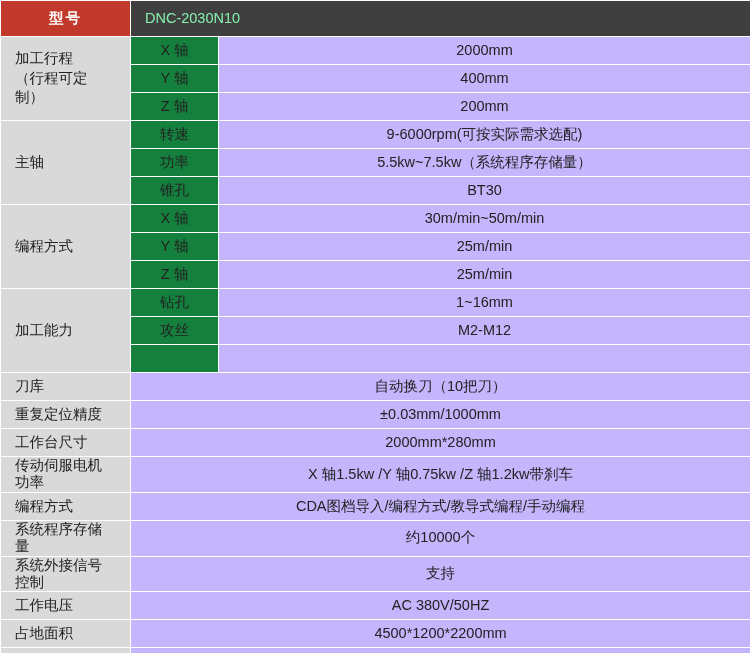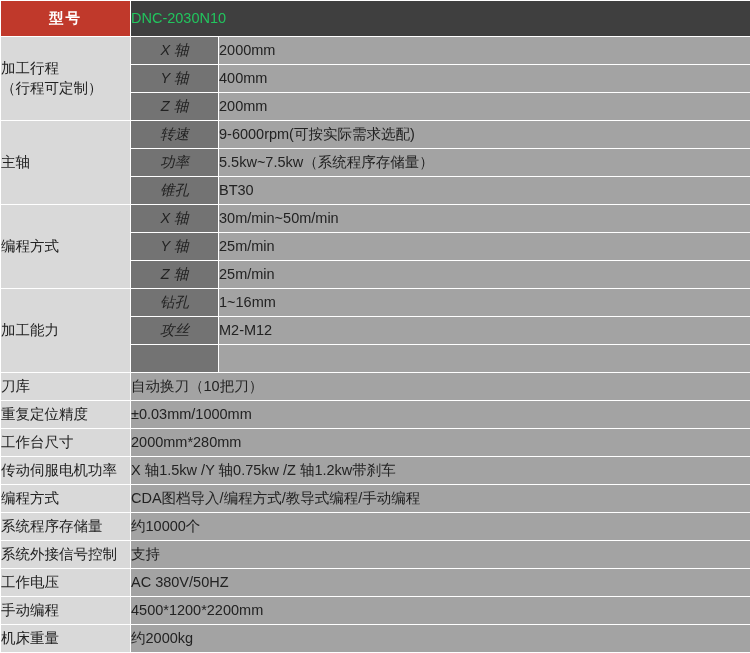--- a/index.html
+++ b/index.html
@@ -14,21 +14,21 @@
     color: #222222;
     overflow: hidden;
   }
   .spec-table {
     width: 750px;
     border-collapse: collapse;
     table-layout: fixed;
   }
   .spec-table td {
     border: 1px solid #ffffff;
-    padding: 0 0;
+    padding: 0 14px;
     font-size: 14.5px;
     line-height: 1.2;
     vertical-align: middle;
     box-sizing: border-box;
   }
   
   col.c1 { width: 130px; }
   col.c2 { width: 88px; }
   col.c3 { width: 532px; }
 
@@ -37,42 +37,41 @@
     background: #c0392b;
     color: #ffffff;
     font-size: 18px;
     font-weight: bold;
     height: 36px;
     text-align: center;
     letter-spacing: 2px;
   }
   .hdr-value {
     background: #3f3f3f;
-    color: #22c55e;
+    color: #86efac;
     font-size: 15.5px;
     height: 24px;
     text-align: left;
     padding-left: 12px;
   }
 
   
   .grp {
     background: #d9d9d9;
     text-align: left;
     font-size: 15px;
   }
   .sub {
-    background: #737373;
+    background: #15803d;
     text-align: center;
     font-size: 14px;
-    font-style: italic;
   }
   .val {
-    background: #a3a3a3;
-    text-align: left;
+    background: #c4b5fd;
+    text-align: center;
     font-size: 14.5px;
     padding-left: 12px;
   }
   .grp.two-line {
     line-height: 1.35;
     font-size: 14.5px;
   }
   .row-h { height: 28px; }
 </style>
 </head>
@@ -175,21 +174,21 @@
     </tr>
     <tr>
       <td class="grp row-h">系统外接信号控制</td>
       <td class="val row-h" colspan="2">支持</td>
     </tr>
     <tr>
       <td class="grp row-h">工作电压</td>
       <td class="val row-h" colspan="2">AC 380V/50HZ</td>
     </tr>
     <tr>
-      <td class="grp row-h">手动编程</td>
+      <td class="grp row-h">占地面积</td>
       <td class="val row-h" colspan="2">4500*1200*2200mm</td>
     </tr>
     <tr>
       <td class="grp row-h">机床重量</td>
       <td class="val row-h" colspan="2">约2000kg</td>
     </tr>
   </tbody>
 </table>
 
 </body></html>

